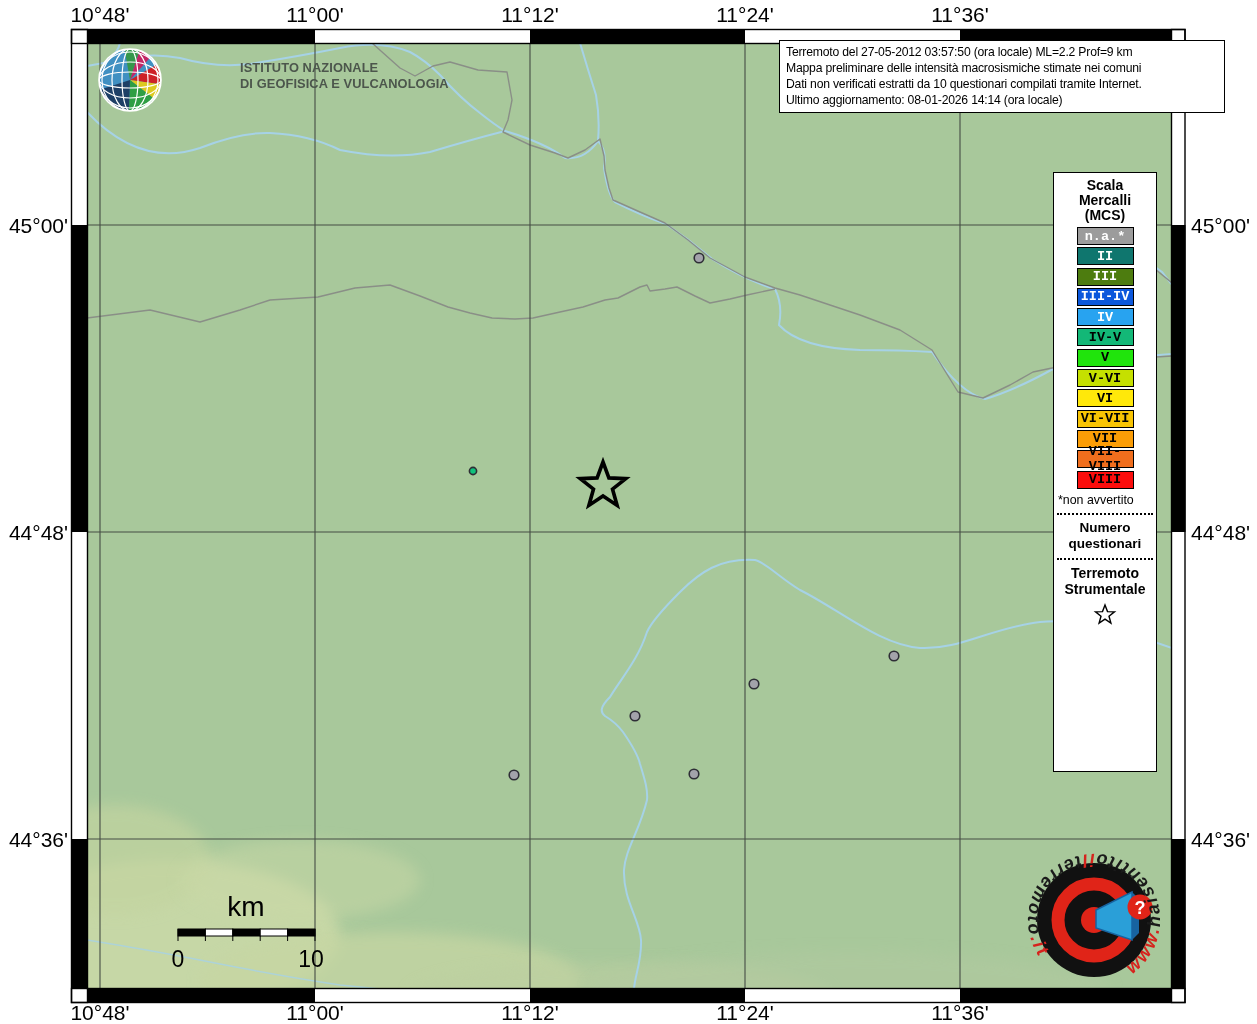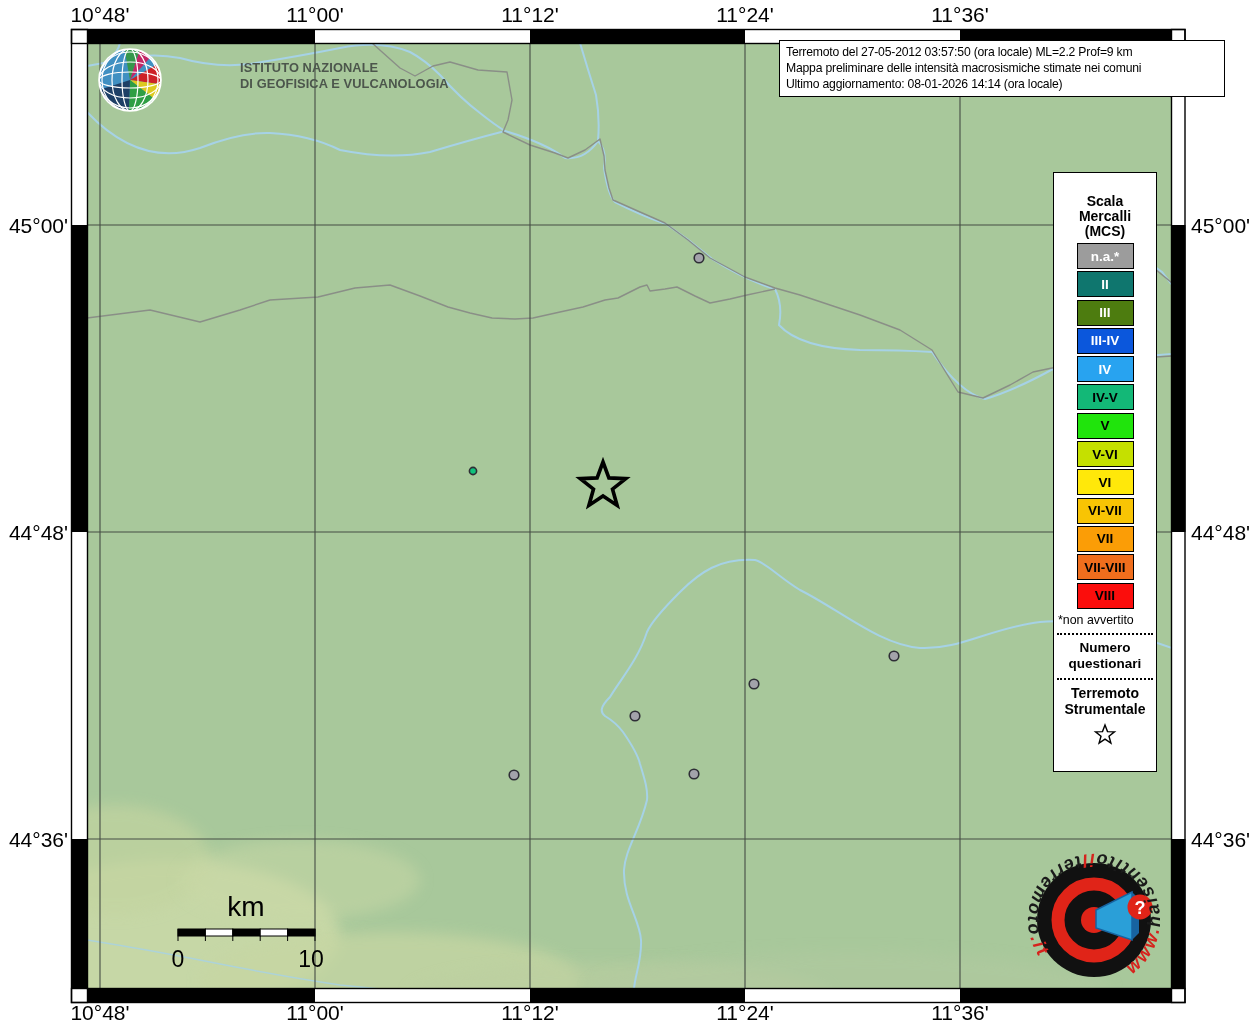--- a/index.html
+++ b/index.html
@@ -20,27 +20,27 @@
   }
   
   #ingv-text{
     position:absolute;left:240px;top:60px;color:#4c564c;font-weight:bold;
     font-size:13.5px;line-height:15.5px;letter-spacing:0.1px;transform:scaleX(0.95);transform-origin:left top;
     white-space:nowrap;
   }
   
   #legend-box{
     position:absolute;left:1053px;top:172px;width:104px;height:600px;box-sizing:border-box;
-    background:#fff;border:1.6px solid #000;padding-top:21px;text-align:center;
+    background:#fff;border:1.6px solid #000;padding-top:5px;text-align:center;
   }
   .legend-title{font-weight:bold;font-size:14px;line-height:15px;}
   #chips{margin-top:4px;}
   .chip{
-    width:57px;height:26px;border:1.6px solid #000;margin:2.3px auto;box-sizing:border-box;
-    font-weight:bold;font-size:13.5px;line-height:15px;display:flex;align-items:center;justify-content:center;
+    width:57px;height:18px;border:1.6px solid #000;margin:2.3px auto;box-sizing:border-box;
+    font-weight:bold;font-size:13.5px;line-height:15px;display:flex;align-items:center;justify-content:center;font-family:Liberation Mono, monospace;
   }
   #legend-footnote{font-size:12.4px;text-align:left;padding-left:4px;margin-top:4px;}
   .dotted-sep{height:0;border-top:2px dotted #000;margin:6px 3px 5px 3px;}
   .q-title{font-weight:bold;font-size:13.5px;line-height:16px;}
   #q-grid{display:grid;grid-template-columns:1fr 1fr;margin-top:5px;row-gap:3px;}
   .q-item{display:flex;flex-direction:column;align-items:center;}
   .circ-wrap{display:flex;align-items:center;justify-content:center;}
   .circ{border:2px solid #000;border-radius:50%;box-sizing:border-box;background:#fff;}
   .q-label{font-size:12.5px;line-height:14px;}
   .e-title{font-weight:bold;font-size:14px;line-height:16.5px;}
@@ -217,20 +217,21 @@
     </div>
 
   <div id="ingv-text">
     <div>ISTITUTO NAZIONALE</div>
     <div>DI GEOFISICA E VULCANOLOGIA</div>
   </div>
 
   <div id="info-box">
     <div>Terremoto del 27-05-2012 03:57:50 (ora locale) ML=2.2 Prof=9 km</div>
     <div>Mappa preliminare delle intensità macrosismiche stimate nei comuni</div>
+    <div>Dati non verificati estratti da 10 questionari compilati tramite Internet.</div>
     <div>Ultimo aggiornamento: 08-01-2026 14:14 (ora locale)</div>
   </div>
 
   <div id="legend-box">
     <div class="legend-title">Scala</div>
     <div class="legend-title">Mercalli</div>
     <div class="legend-title">(MCS)</div>
     <div id="chips">
         <div class="chip" style="background: rgb(156, 156, 156); color: rgb(255, 255, 255);">n.a.*</div>
         <div class="chip" style="background: #0f766e; color: rgb(255, 255, 255);">II</div>

